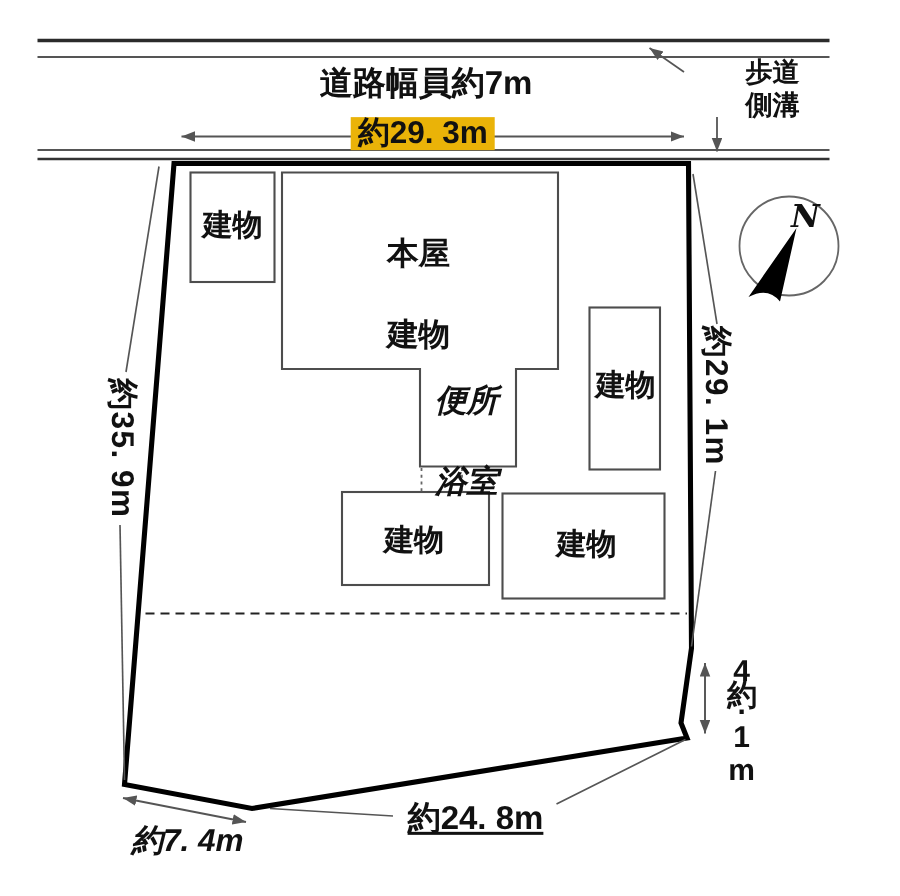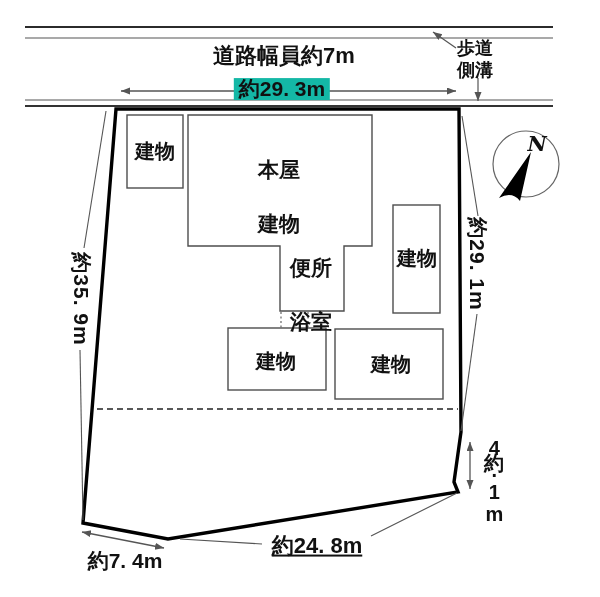--- a/index.html
+++ b/index.html
@@ -5,26 +5,26 @@
   html,body{margin:0;padding:0;background:#ffffff;}
   .canvas{
     position:relative;width:600px;height:597px;background:#ffffff;overflow:hidden;
     font-family:"Liberation Sans","DejaVu Sans",sans-serif;color:#111;
   }
   .canvas svg{position:absolute;left:0;top:0;}
   .lbl{
     position:absolute;white-space:pre;color:#111;font-weight:600;
     transform:translate(-50%,-50%);line-height:1.04;text-align:center;
   }
-  .lbl.tl{transform:none;}            
+  .lbl.tl{transform:none;margin-left:40px;}            
   .f22{font-size:22px;}
   .f21{font-size:21px;}
   .f20{font-size:20px;}
   .f18{font-size:18px;}
-  .onwhite{background:#14b8a6;padding:0 5px;}
+  .onwhite{background:#eab308;padding:0 5px;}
   .vrot{ 
     writing-mode:vertical-rl;text-orientation:sideways;letter-spacing:1px;
   }
   .vupr{ 
     writing-mode:vertical-lr;text-orientation:upright;letter-spacing:0;
   }
   .two-line span{display:block;margin-top:32px;}
   .compass-n{font-family:"DejaVu Serif","Liberation Serif",serif;font-style:italic;font-weight:600;font-size:21px;}
 </style>
 </head>
@@ -78,26 +78,26 @@
     <path d="M531,152 L499,198 Q512,191 520,201 Z" fill="#000"></path>
   </svg>
 
   <div class="lbl f22" style="left:284px;top:56px;">道路幅員約7m</div>
   <div class="lbl f21 onwhite" style="left:282px;top:89px;">約29. 3m</div>
   <div class="lbl tl f18" style="left:457px;top:39px;">歩道</div>
   <div class="lbl tl f18" style="left:457px;top:61px;">側溝</div>
 
   <div class="lbl f20" style="left:155px;top:151px;">建物</div>
   <div class="lbl f21 two-line" style="left:279px;top:181px;"><span>本屋</span><span>建物</span></div>
-  <div class="lbl f21 two-line" style="left:311px;top:279px;"><span>便所</span><span>浴室</span></div>
+  <div class="lbl f21 two-line" style="left:311px;top:279px;font-style:italic;"><span>便所</span><span>浴室</span></div>
   <div class="lbl f20" style="left:417px;top:258px;">建物</div>
   <div class="lbl f20" style="left:276px;top:361px;">建物</div>
   <div class="lbl f20" style="left:391px;top:364px;">建物</div>
 
   <div class="lbl f21 vrot" style="left:81px;top:299px;">約35. 9m</div>
   <div class="lbl f21 vrot" style="left:477px;top:264px;">約29. 1m</div>
   <div class="lbl f20 vupr" style="left:494px;top:481px;">約4.1m</div>
   <div class="lbl f22" style="left:317px;top:546px;text-decoration:underline;">約24. 8m</div>
-  <div class="lbl f21" style="left:125px;top:561px;">約7. 4m</div>
+  <div class="lbl f21" style="left:125px;top:561px;font-style:italic;">約7. 4m</div>
 
   <div class="lbl compass-n" style="left:537px;top:144px;">N</div>
 
 </div>
 
 </body></html>

